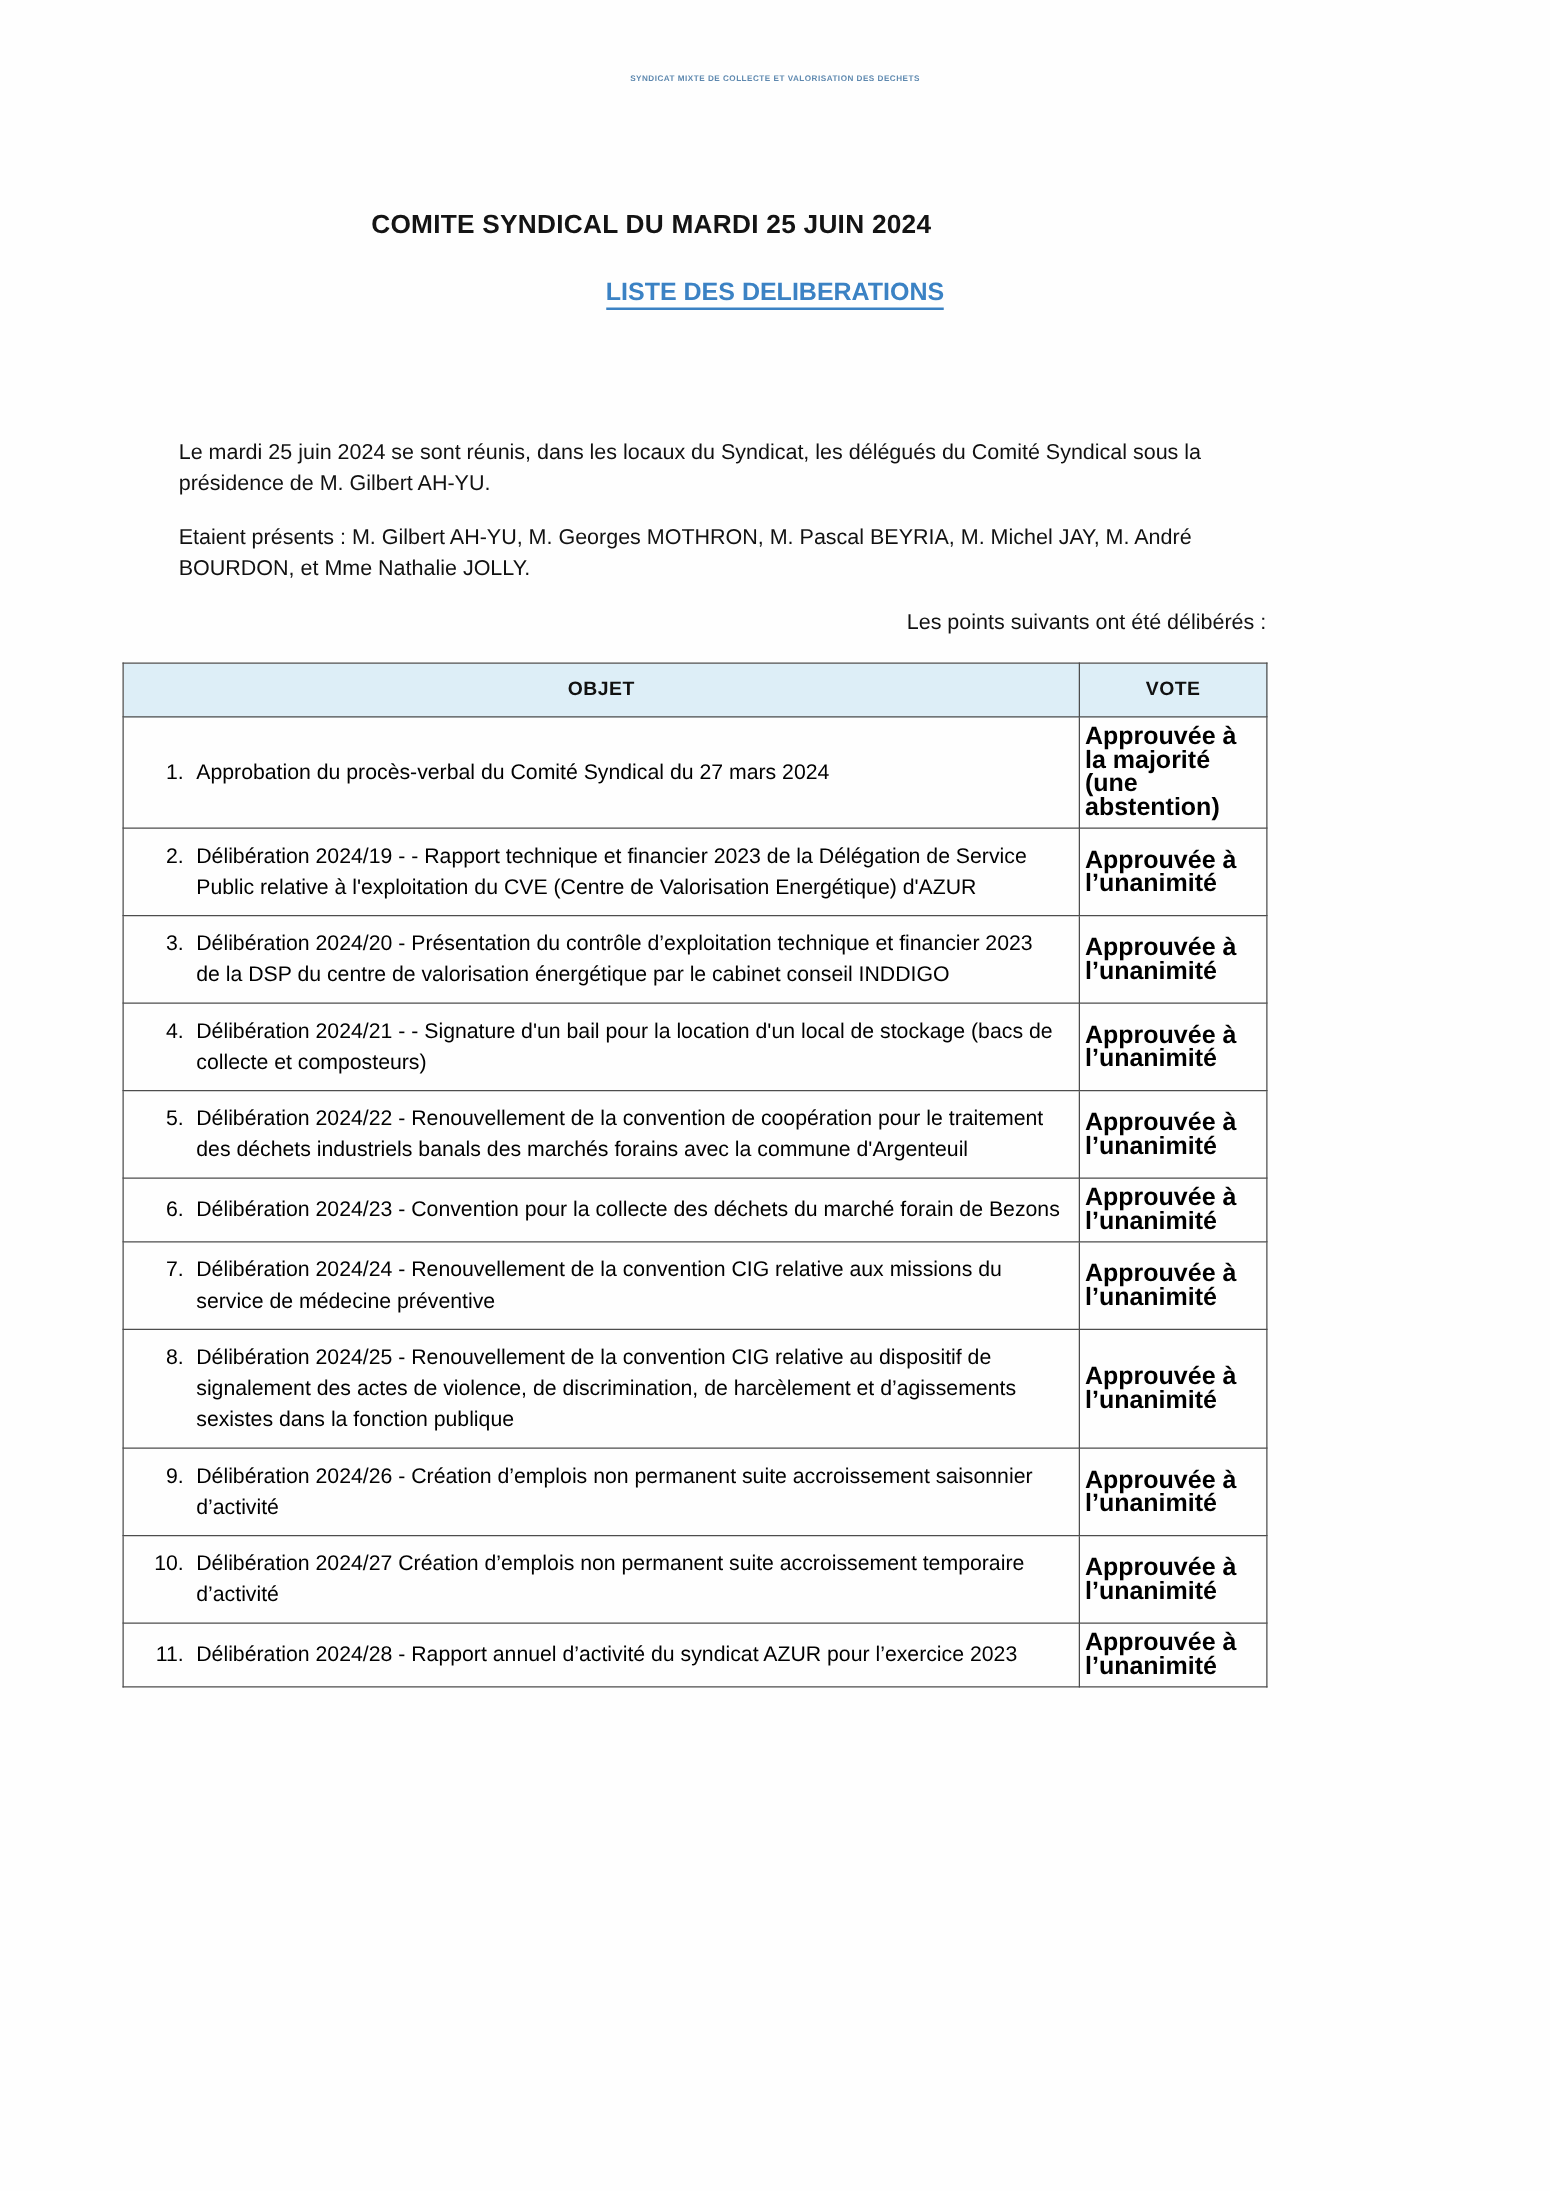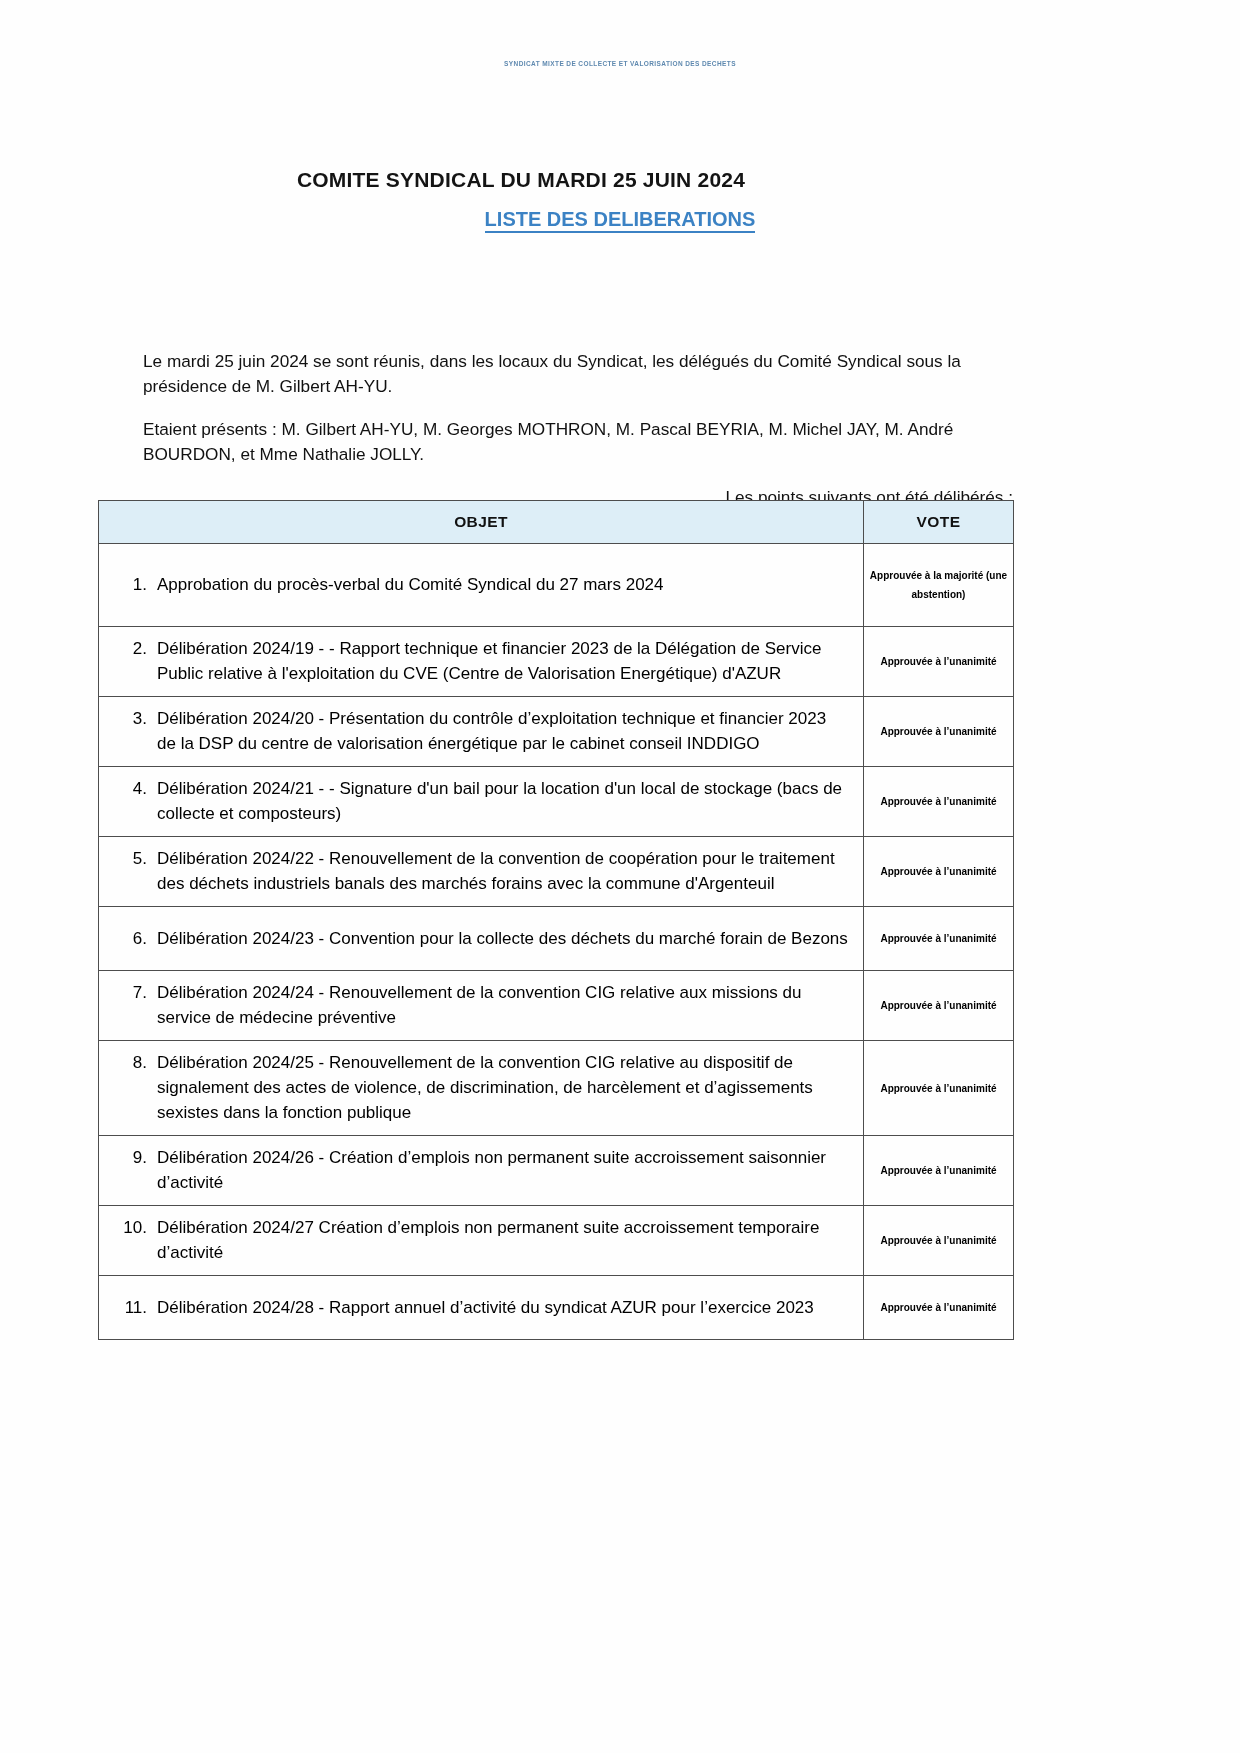--- a/index.html
+++ b/index.html
@@ -94,21 +94,21 @@
     left: 0;
     width: 1042px;
     text-align: center;
     font-size: 21px;
     font-weight: bold;
     letter-spacing: 0.2px;
     color: #141414;
   }
   .doc-subtitle {
     position: absolute;
-    top: 208px;
+    top: 223px;
     left: 0;
     width: 1240px;
     text-align: center;
     font-size: 20px;
     font-weight: bold;
     color: #3b82c4;
   }
   .doc-subtitle span {
     border-bottom: 2px solid #3b82c4;
     padding-bottom: 1px;
@@ -126,21 +126,21 @@
     margin-top: 11px;
   }
   .body-text p {
     margin: 0 0 18px 0;
   }
   .body-text p:last-child { margin-bottom: 0; text-align: right; }
 
   
   .delib-table {
     position: absolute;
-    top: 500px;
+    top: 530px;
     left: 98px;
     width: 915px;
     border-collapse: collapse;
     table-layout: fixed;
   }
   .delib-table col.c-objet { width: 765px; }
   .delib-table col.c-vote  { width: 150px; }
 
   .delib-table th,
   .delib-table td {
@@ -170,25 +170,24 @@
     flex: 0 0 auto;
     min-width: 34px;
     text-align: right;
     padding-right: 10px;
     white-space: nowrap;
   }
   td.objet-cell .txt {
     flex: 1 1 auto;
   }
   td.vote-cell {
-    text-align: center;
-    font-size: 10px;
+    font-size: 20px;
     line-height: 19px;
     font-weight: bold;
-    padding: 22px 4px;
+    padding: 6px 4px;
   }
 </style>
 </head>
 <body>
 
 <div class="page">
 
   <div class="logo-block">
     <div class="logo-wrap">
       <div class="logo-tagline">SYNDICAT MIXTE DE COLLECTE ET VALORISATION DES DECHETS</div>

